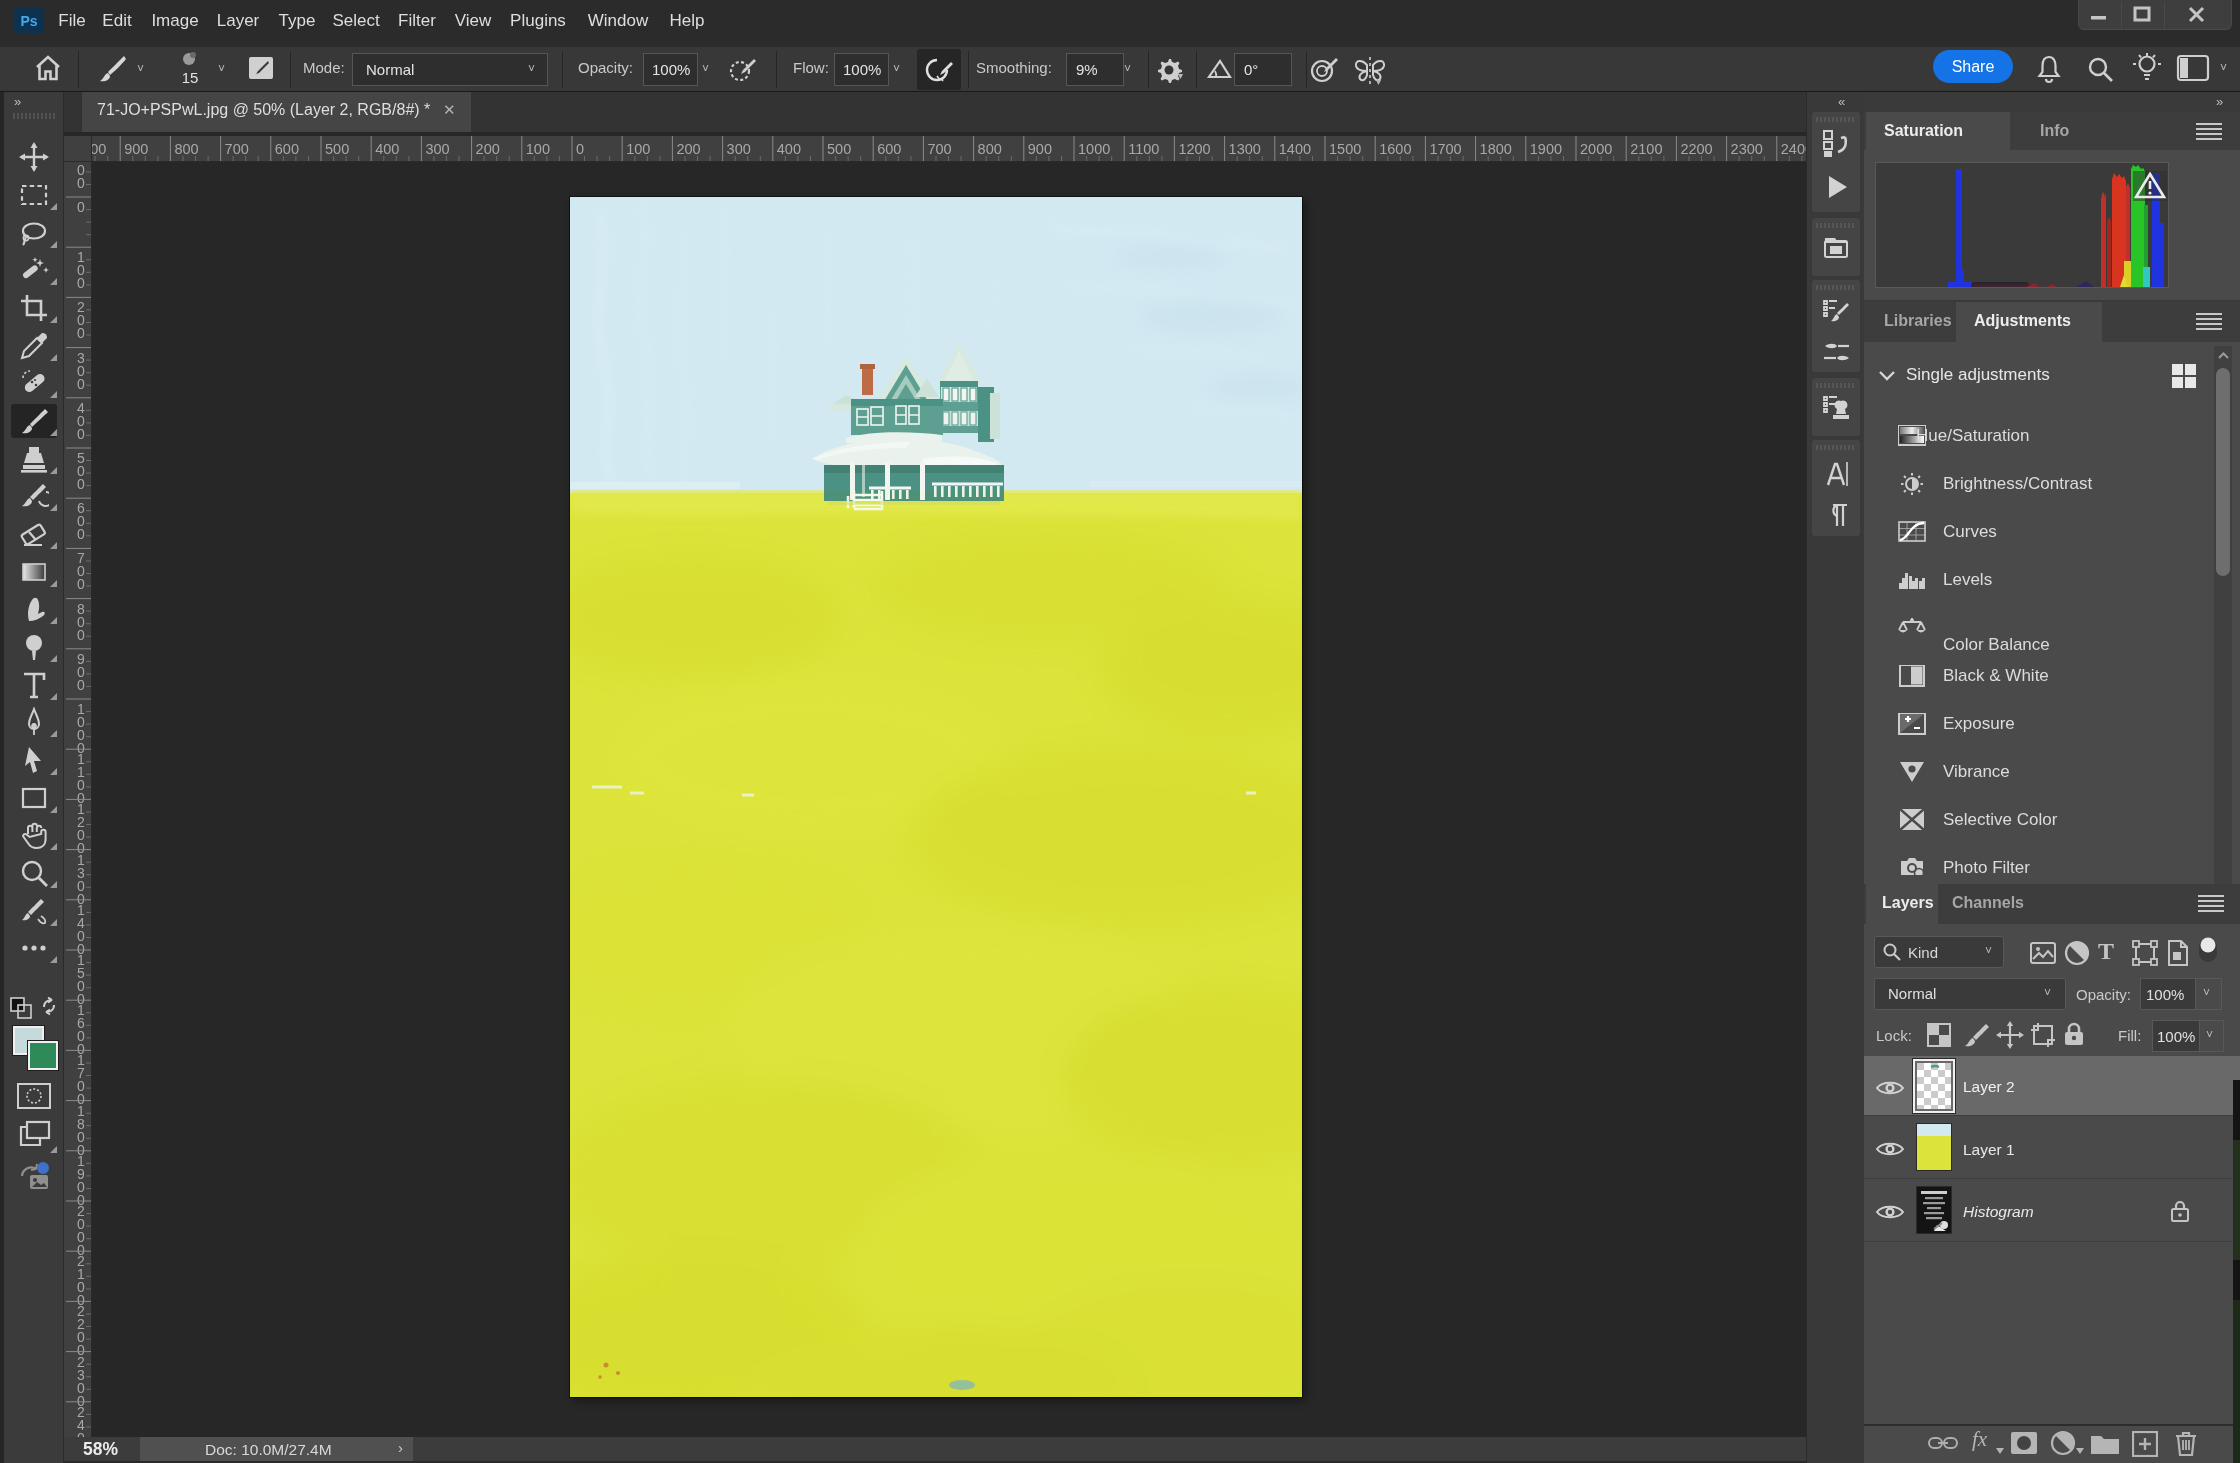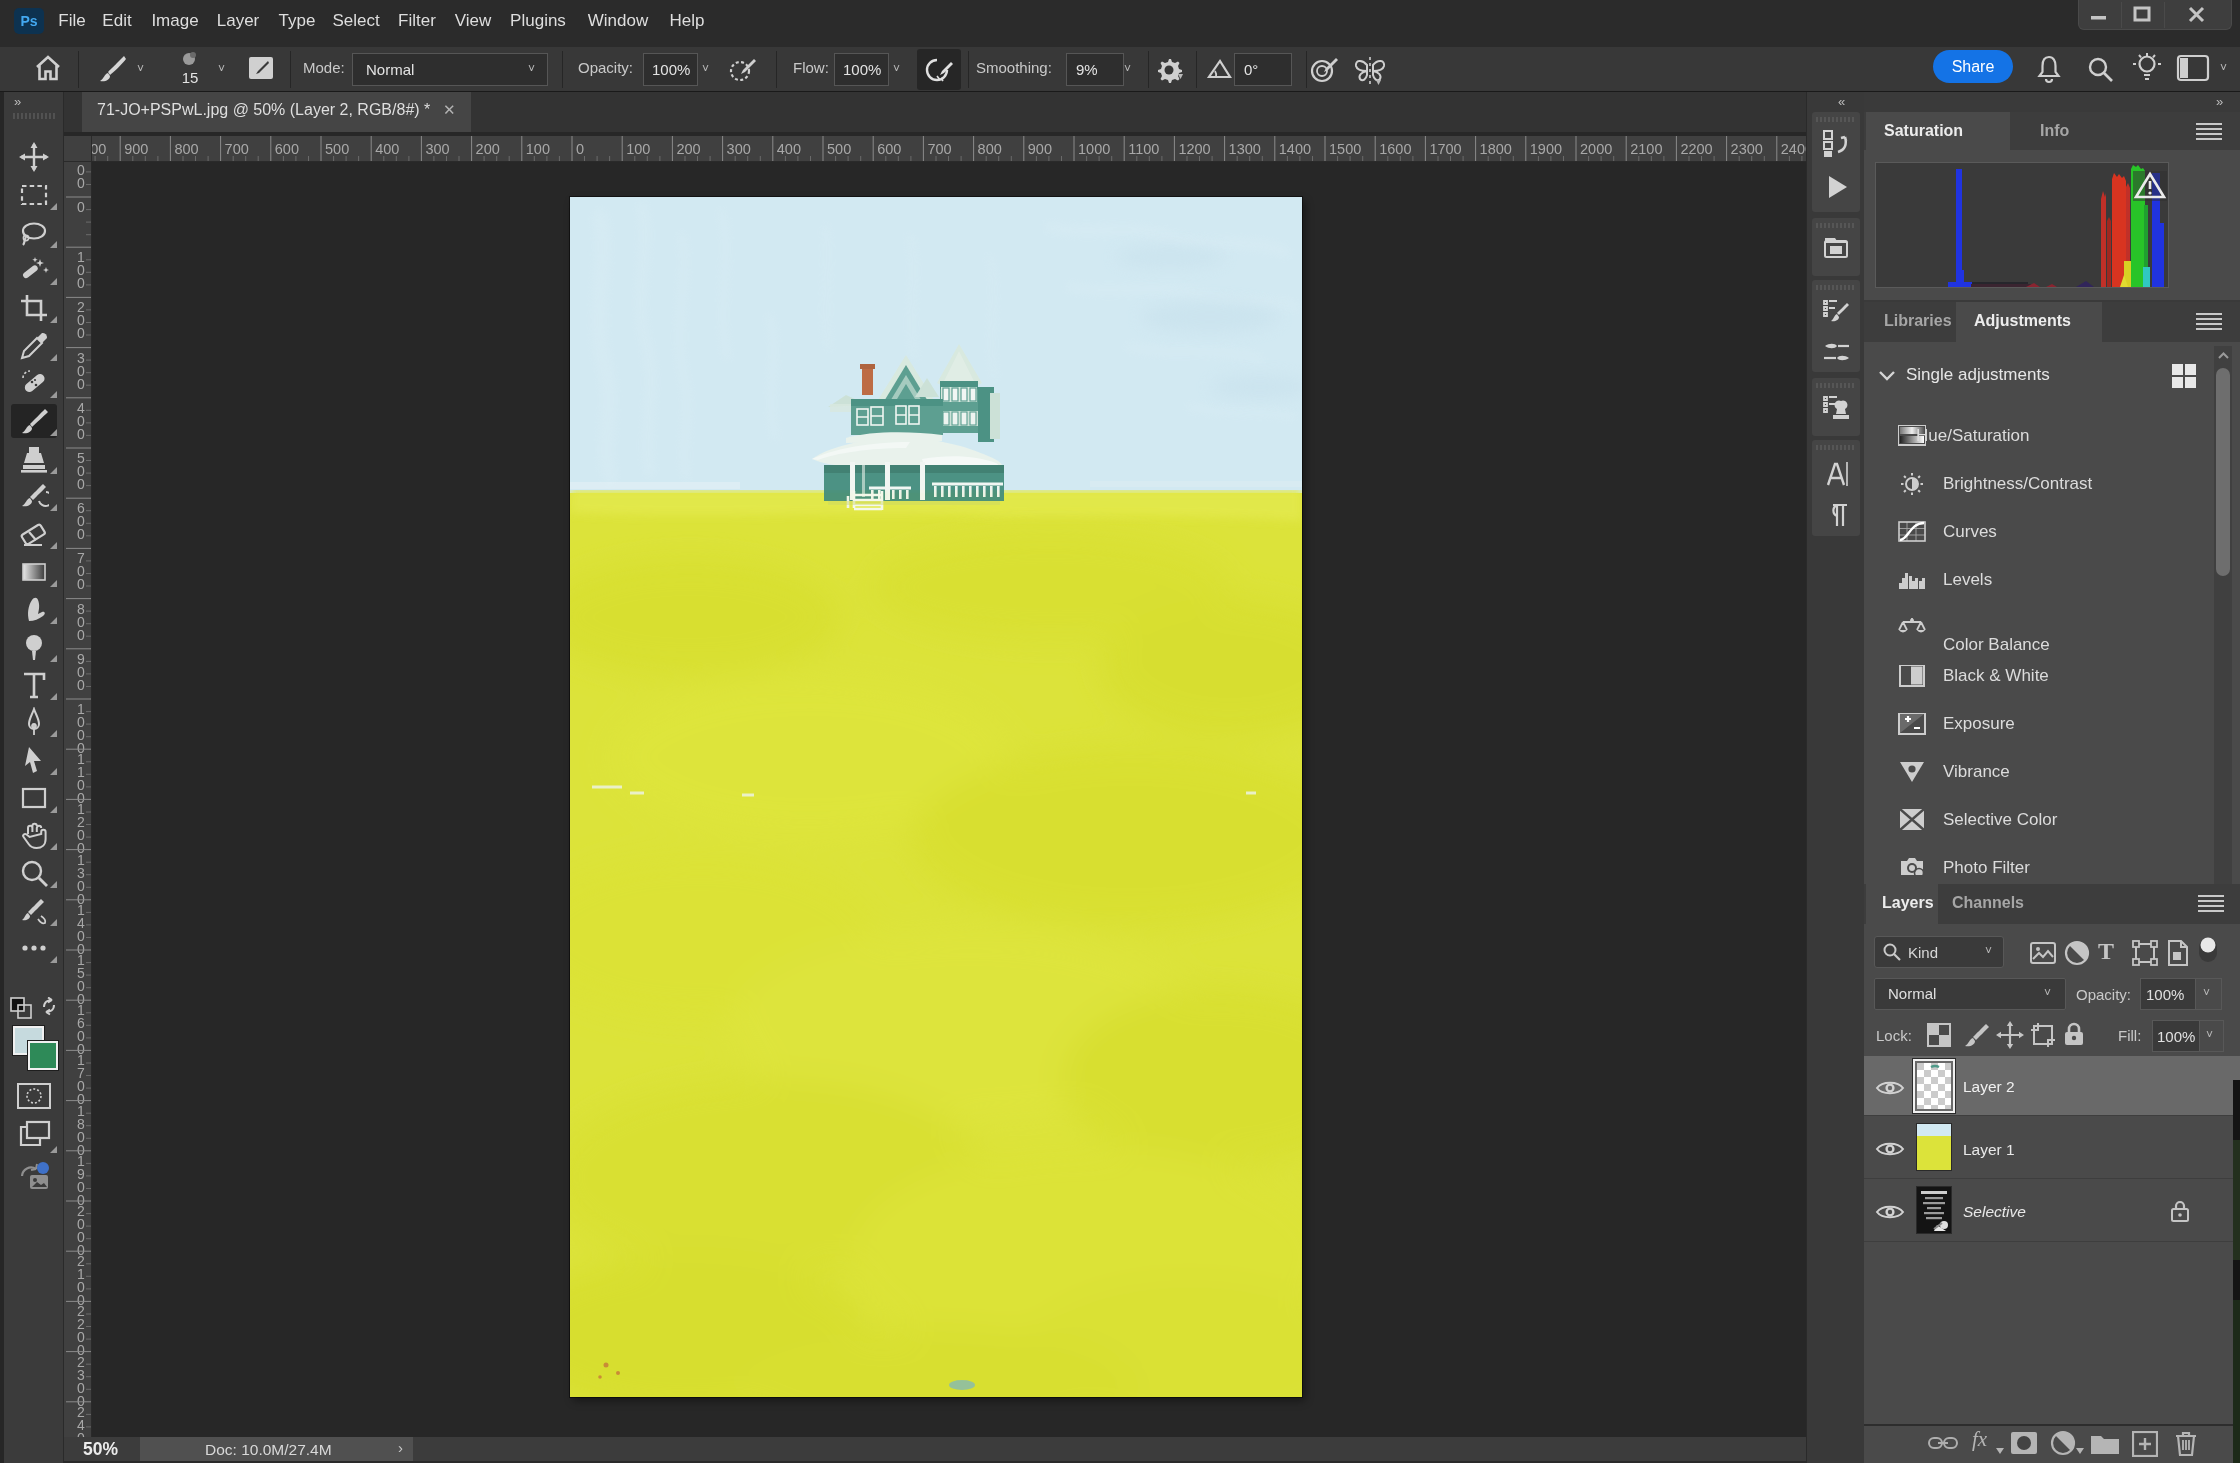--- a/index.html
+++ b/index.html
@@ -1164,21 +1164,21 @@
       <rect x="8" y="10" width="18" height="2.2" fill="#9a9a9a"></rect>
       <rect x="6" y="15" width="22" height="2.2" fill="#9a9a9a"></rect>
       <rect x="10" y="20" width="14" height="2.2" fill="#9a9a9a"></rect>
       <rect x="7" y="25" width="20" height="2.2" fill="#9a9a9a"></rect>
       <rect x="9" y="30" width="16" height="2.2" fill="#9a9a9a"></rect>
       <path d="M20 38 l9 6 h-12 Z" fill="#e8e8e8"></path>
       <circle cx="27" cy="38" r="4" fill="#dddddd"></circle>
       <path d="M17 42 l8 -6" stroke="#888" stroke-width="2"></path>
     </svg>
 <div class="abs" style="left:1917px;top:1187px;width:34px;height:46px;outline:1px solid #2a2a2a;"></div>
-<div class="abs" style="left:1963px;top:1203px;color:#e8e8e8;font-size:15.5px;font-style:italic;">Selective</div>
+<div class="abs" style="left:1963px;top:1203px;color:#e8e8e8;font-size:15.5px;font-style:italic;">Histogram</div>
 <svg class="abs" style="left:2168px;top:1197px" width="24" height="28" viewBox="0 0 24 28">
       <rect x="4" y="12" width="16" height="12" rx="1.5" fill="none" stroke="#c5c5c5" stroke-width="2"></rect>
       <path d="M8 12 V9 a4 4 0 0 1 8 0 V12" fill="none" stroke="#c5c5c5" stroke-width="2.2"></path>
       <circle cx="12" cy="18" r="1.8" fill="#c5c5c5"></circle>
     </svg>
 <div class="abs" style="left:1864px;top:1424px;width:376px;height:2px;background:#2d2d2d;"></div>
 <div class="abs" style="left:1864px;top:1426px;width:376px;height:37px;background:#4a4a4a;"></div>
 <svg class="abs" style="left:1928px;top:1433px" width="30" height="20" viewBox="0 0 30 20">
       <rect x="1" y="5" width="13" height="10" rx="5" fill="none" stroke="#aeaeae" stroke-width="2"></rect>
       <rect x="16" y="5" width="13" height="10" rx="5" fill="none" stroke="#aeaeae" stroke-width="2"></rect>
@@ -1205,19 +1205,19 @@
       <path d="M9 10 v10 M12 10 v10 M15 10 v10" stroke="#b5b5b5" stroke-width="1.8"></path>
     </svg>
 <svg class="abs" style="left:1996px;top:1448px" width="8" height="6" viewBox="0 0 8 6">
       <path d="M0 0 H8 L4 6 Z" fill="#b5b5b5"></path>
     </svg>
 <svg class="abs" style="left:2076px;top:1448px" width="8" height="6" viewBox="0 0 8 6">
       <path d="M0 0 H8 L4 6 Z" fill="#b5b5b5"></path>
     </svg>
 <div class="abs" style="left:64px;top:1437px;width:1742px;height:24px;background:#3c3c3c;"></div>
 <div class="abs" style="left:140px;top:1437px;width:273px;height:24px;background:#505050;"></div>
-<div class="abs" style="left:83px;top:1439px;color:#ebebeb;font-size:17.5px;font-weight:700;">50%</div>
+<div class="abs" style="left:83px;top:1439px;color:#ebebeb;font-size:17.5px;font-weight:700;">58%</div>
 <div class="abs" style="left:205px;top:1441px;color:#d8d8d8;font-size:15.5px;">Doc: 10.0M/27.4M</div>
 <div class="abs" style="left:398px;top:1439px;color:#c9c9c9;font-size:15px;">›</div>
 <div class="abs" style="left:64px;top:1461px;width:1742px;height:2px;background:#2a2a2a;"></div>
 <div class="abs" style="left:2233px;top:1080px;width:7px;height:383px;background:#141414;"></div>
 <div class="abs" style="left:2233px;top:1140px;width:7px;height:120px;background:#24301e;"></div>
 <div class="abs" style="left:2233px;top:1300px;width:7px;height:163px;background:#1d2a19;"></div>
 </div>
 </body></html>

